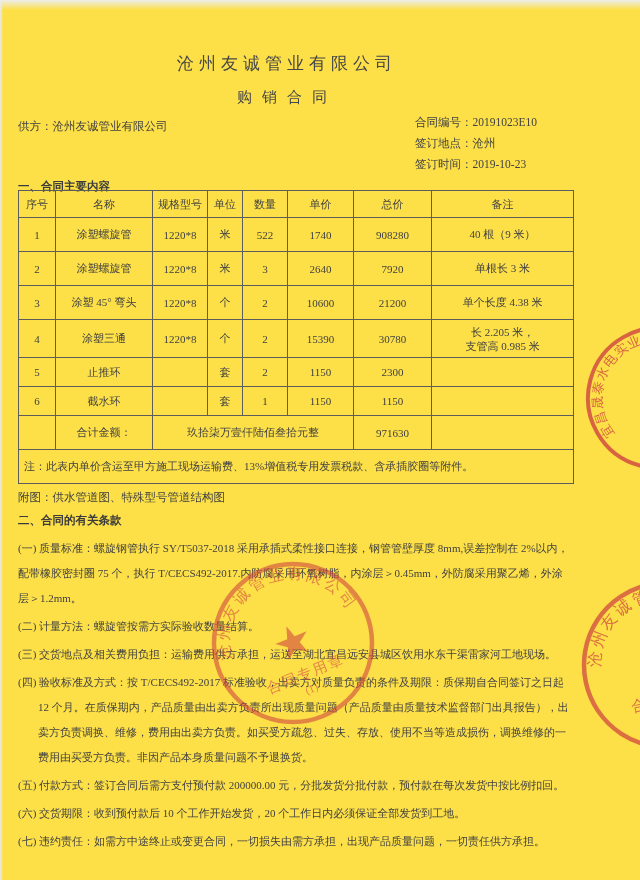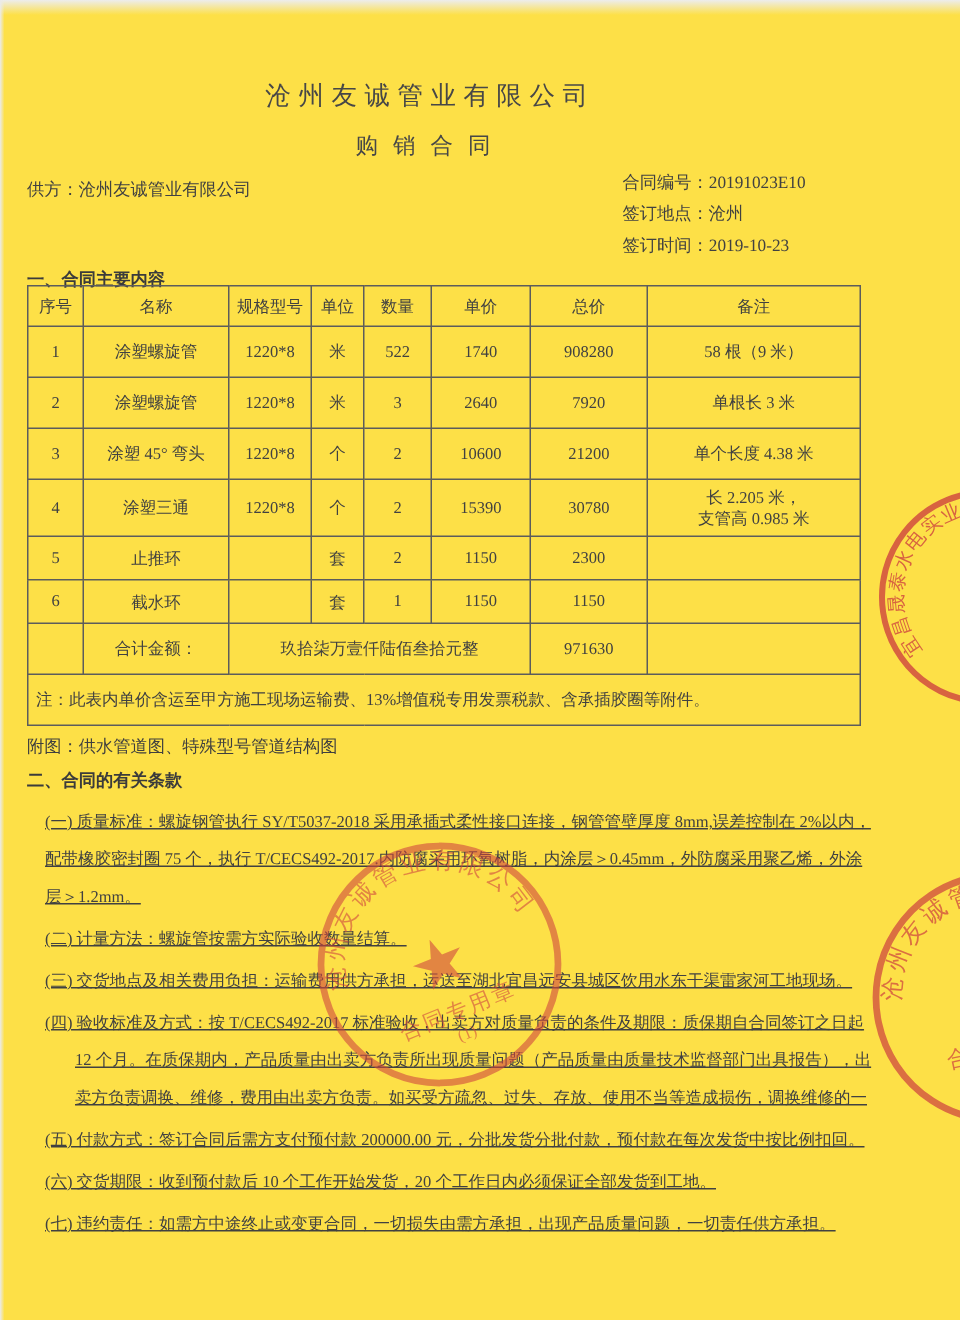--- a/index.html
+++ b/index.html
@@ -53,21 +53,21 @@
   table.items thead tr{height:27px;}
   table.items tbody tr{height:34px;}
   table.items tbody tr.tall{height:38px;}
   table.items tbody tr.short{height:29px;}
   tr.total-row{height:33px;}
   tr.note-row{height:31px;}
   tr.note-row td{text-align:left;padding-left:5px;font-size:11px;}
   .remark-line{line-height:14px;}
   .attachment-line{position:absolute;left:18px;top:490px;font-size:11.5px;white-space:nowrap;}
   .clauses{position:absolute;left:18px;top:536px;width:608px;font-size:11px;color:#414141;}
-  .clause{margin:0 0 3px 12px;text-decoration:underline;}
+  .clause{margin:0 0 3px 0;}
   .clause .cl-line{line-height:25px;height:25px;white-space:nowrap;overflow:hidden;}
   .clause.hanging .cl-line{padding-left:20px;}
   .clause.hanging .cl-line:first-child{padding-left:0;}
   
   svg.stamp{position:absolute;pointer-events:none;}
   svg.stamp .ring{fill:none;stroke:#cf453f;}
   svg.stamp text{fill:#cf453f;font-family:"Liberation Serif","DejaVu Serif",serif;}
   .stamp-buyer{left:583px;top:323px;width:150px;height:150px;opacity:.8;}
   .stamp-supplier-center{left:208px;top:558px;width:170px;height:170px;opacity:.58;}
   .stamp-supplier-right{left:578px;top:577px;width:176px;height:176px;opacity:.72;}
@@ -118,21 +118,21 @@
     </thead>
     <tbody>
         <tr>
           <td>1</td>
           <td>涂塑螺旋管</td>
           <td>1220*8</td>
           <td>米</td>
           <td>522</td>
           <td>1740</td>
           <td>908280</td>
-          <td>58 根（9 米）</td>
+          <td>40 根（9 米）</td>
         </tr>
         <tr>
           <td>2</td>
           <td>涂塑螺旋管</td>
           <td>1220*8</td>
           <td>米</td>
           <td>3</td>
           <td>2640</td>
           <td>7920</td>
           <td>单根长 3 米</td>
@@ -208,20 +208,21 @@
       <div class="clause">
         <div class="cl-line">(二) 计量方法：螺旋管按需方实际验收数量结算。</div>
       </div>
       <div class="clause">
         <div class="cl-line">(三) 交货地点及相关费用负担：运输费用供方承担，运送至湖北宜昌远安县城区饮用水东干渠雷家河工地现场。</div>
       </div>
       <div class="clause hanging">
         <div class="cl-line">(四) 验收标准及方式：按 T/CECS492-2017 标准验收，出卖方对质量负责的条件及期限：质保期自合同签订之日起</div>
         <div class="cl-line">12 个月。在质保期内，产品质量由出卖方负责所出现质量问题（产品质量由质量技术监督部门出具报告），出</div>
         <div class="cl-line">卖方负责调换、维修，费用由出卖方负责。如买受方疏忽、过失、存放、使用不当等造成损伤，调换维修的一</div>
+        <div class="cl-line">费用由买受方负责。非因产品本身质量问题不予退换货。</div>
       </div>
       <div class="clause">
         <div class="cl-line">(五) 付款方式：签订合同后需方支付预付款 200000.00 元，分批发货分批付款，预付款在每次发货中按比例扣回。</div>
       </div>
       <div class="clause">
         <div class="cl-line">(六) 交货期限：收到预付款后 10 个工作开始发货，20 个工作日内必须保证全部发货到工地。</div>
       </div>
       <div class="clause">
         <div class="cl-line">(七) 违约责任：如需方中途终止或变更合同，一切损失由需方承担，出现产品质量问题，一切责任供方承担。</div>
       </div>

